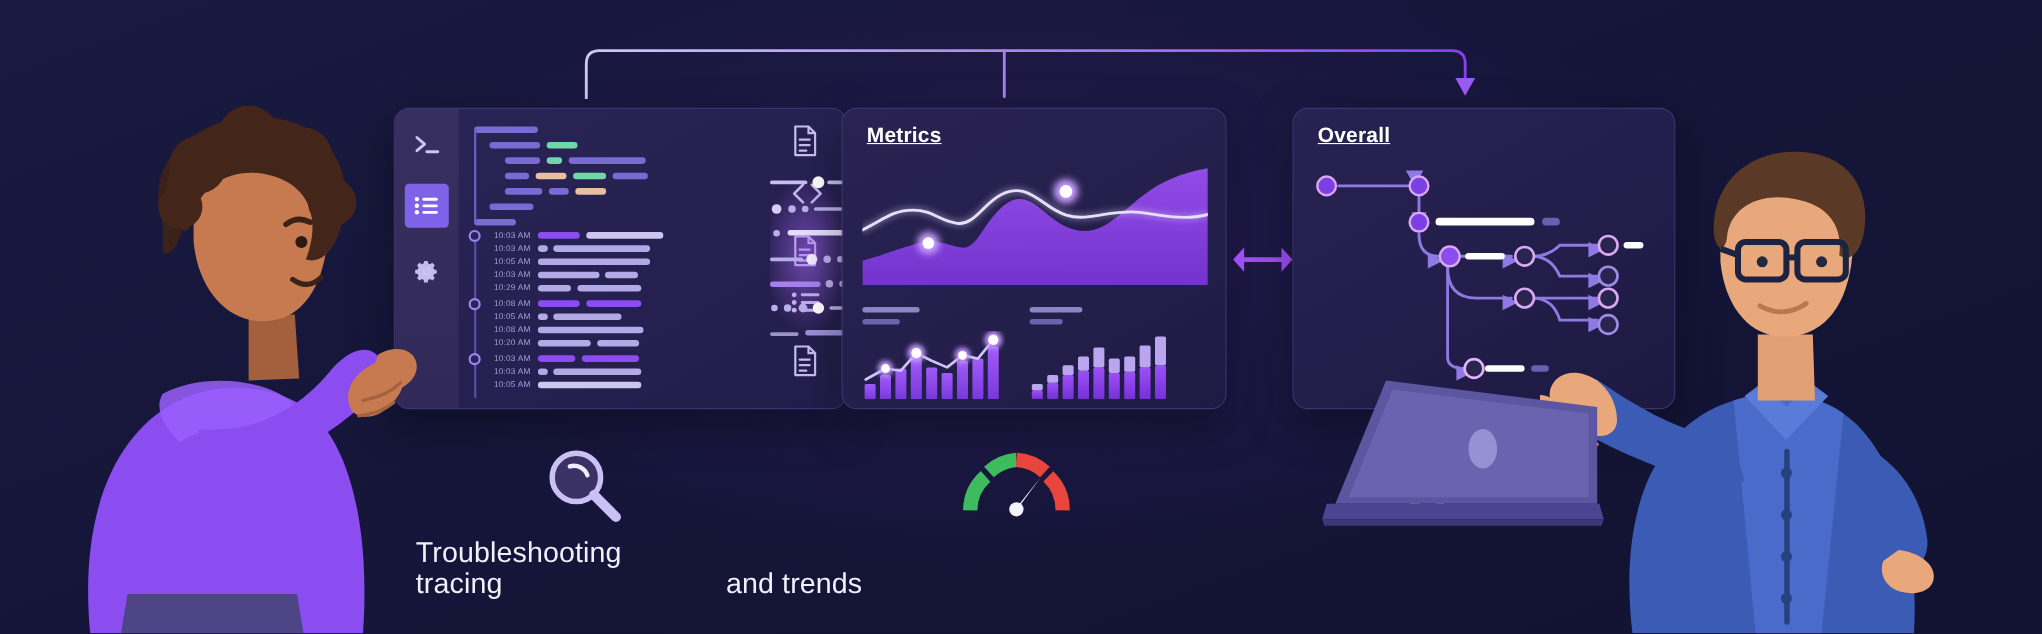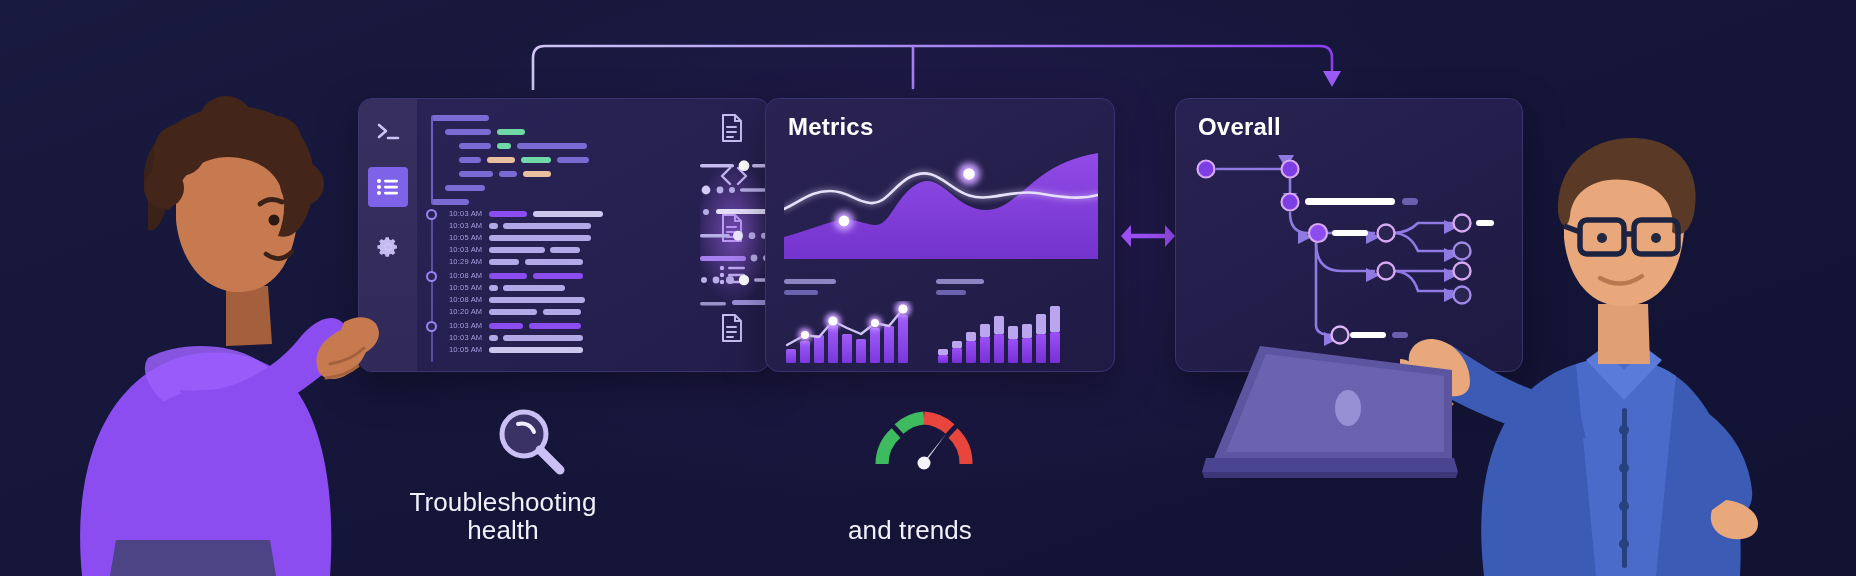--- a/index.html
+++ b/index.html
@@ -32,21 +32,21 @@
     border:1px solid #3a3470; overflow:hidden;
     box-shadow:0 14px 40px rgba(0,0,0,.35);
   }
   #panel-traces{
     left:1175px; top:98px; width:348px; height:274px;
     background:linear-gradient(150deg,#272251 0%,#221d49 60%,#1e1941 100%);
     border:1px solid #3a3470; overflow:hidden;
     box-shadow:0 14px 40px rgba(0,0,0,.35);
   }
   .ptitle{ position:absolute; left:22px; top:14px; color:#fff;
-    font-size:24px; font-weight:700; letter-spacing:.2px; }
+    font-size:19px; font-weight:700; letter-spacing:.2px;text-decoration:underline; }
 
   
   .rail{ position:absolute; left:0; top:0; width:58px; height:100%;
     background:linear-gradient(180deg,#37305f,#312a58); }
   .rail .ri{ position:absolute; left:9px; width:40px; height:40px;
     display:flex; align-items:center; justify-content:center; color:#cdc3f7; }
   .rail .ri.active{ background:#7e63e8; border-radius:4px; color:#fff; }
   .logsbody{ position:absolute; left:58px; top:0; right:0; bottom:0; }
   .docicons{ position:absolute; right:8px; top:10px; width:50px; height:100%; }
   .docicons .di{ position:absolute; left:8px; width:34px; height:34px; color:#c7bdf0; }
@@ -68,21 +68,21 @@
   .mbars{ position:absolute; left:18px; top:180px; width:314px; height:84px; }
   .lbl{ position:absolute; border-radius:3px; background:#6c63b0; }
 
   
   .tracearea{ position:absolute; left:14px; top:48px; width:320px; height:220px; }
 
   
   .dbl{ position:absolute; left:1120px; top:220px; width:56px; height:32px; }
 
   
-  .cap{ position:absolute; text-align:center; color:#f2f0fb;
+  .cap{ position:absolute; text-align:left; color:#f2f0fb;
     font-size:26px; line-height:1.08; font-weight:400; letter-spacing:.1px; }
   .capicon{ position:absolute; }
 
   
   .person{ position:absolute; }
 </style>
 </head>
 <body>
 
 <div id="stage">
@@ -434,21 +434,21 @@
     </svg>
   </div>
 
   <svg class="capicon" style="left:494px; top:404px" viewBox="0 0 74 74" width="74" height="74">
     <circle cx="30" cy="30" r="22" fill="#3a3264" stroke="#cbc0f4" stroke-width="5"></circle>
     <path d="M24 20 A13 13 0 0 1 40 28" fill="none" stroke="#f0ebfd" stroke-width="4" stroke-linecap="round"></path>
     <path d="M46 46 L66 66" stroke="#cbc0f4" stroke-width="9" stroke-linecap="round"></path>
   </svg>
   <div class="cap" style="left:378px; top:488px; width:250px">
     <span>Troubleshooting</span><br>
-    <span>health</span>
+    <span>tracing</span>
   </div>
 
   <svg class="capicon" style="left:872px; top:408px" viewBox="0 0 104 62" width="104" height="62">
     <path d="M10 56 A42 42 0 0 1 24 25" fill="none" stroke="#3dbb5e" stroke-width="13" stroke-linecap="butt"></path>
     <path d="M27 21 A42 42 0 0 1 52 10" fill="none" stroke="#3dbb5e" stroke-width="13"></path>
     <path d="M52 10 A42 42 0 0 1 78 21" fill="none" stroke="#e8463c" stroke-width="13"></path>
     <path d="M81 25 A42 42 0 0 1 94 56" fill="none" stroke="#e8463c" stroke-width="13"></path>
     <path d="M52 56 L50 56 L74 26 Z" fill="#f5f3fb"></path>
     <circle cx="52" cy="55" r="6.5" fill="#f5f3fb"></circle>
   </svg>

